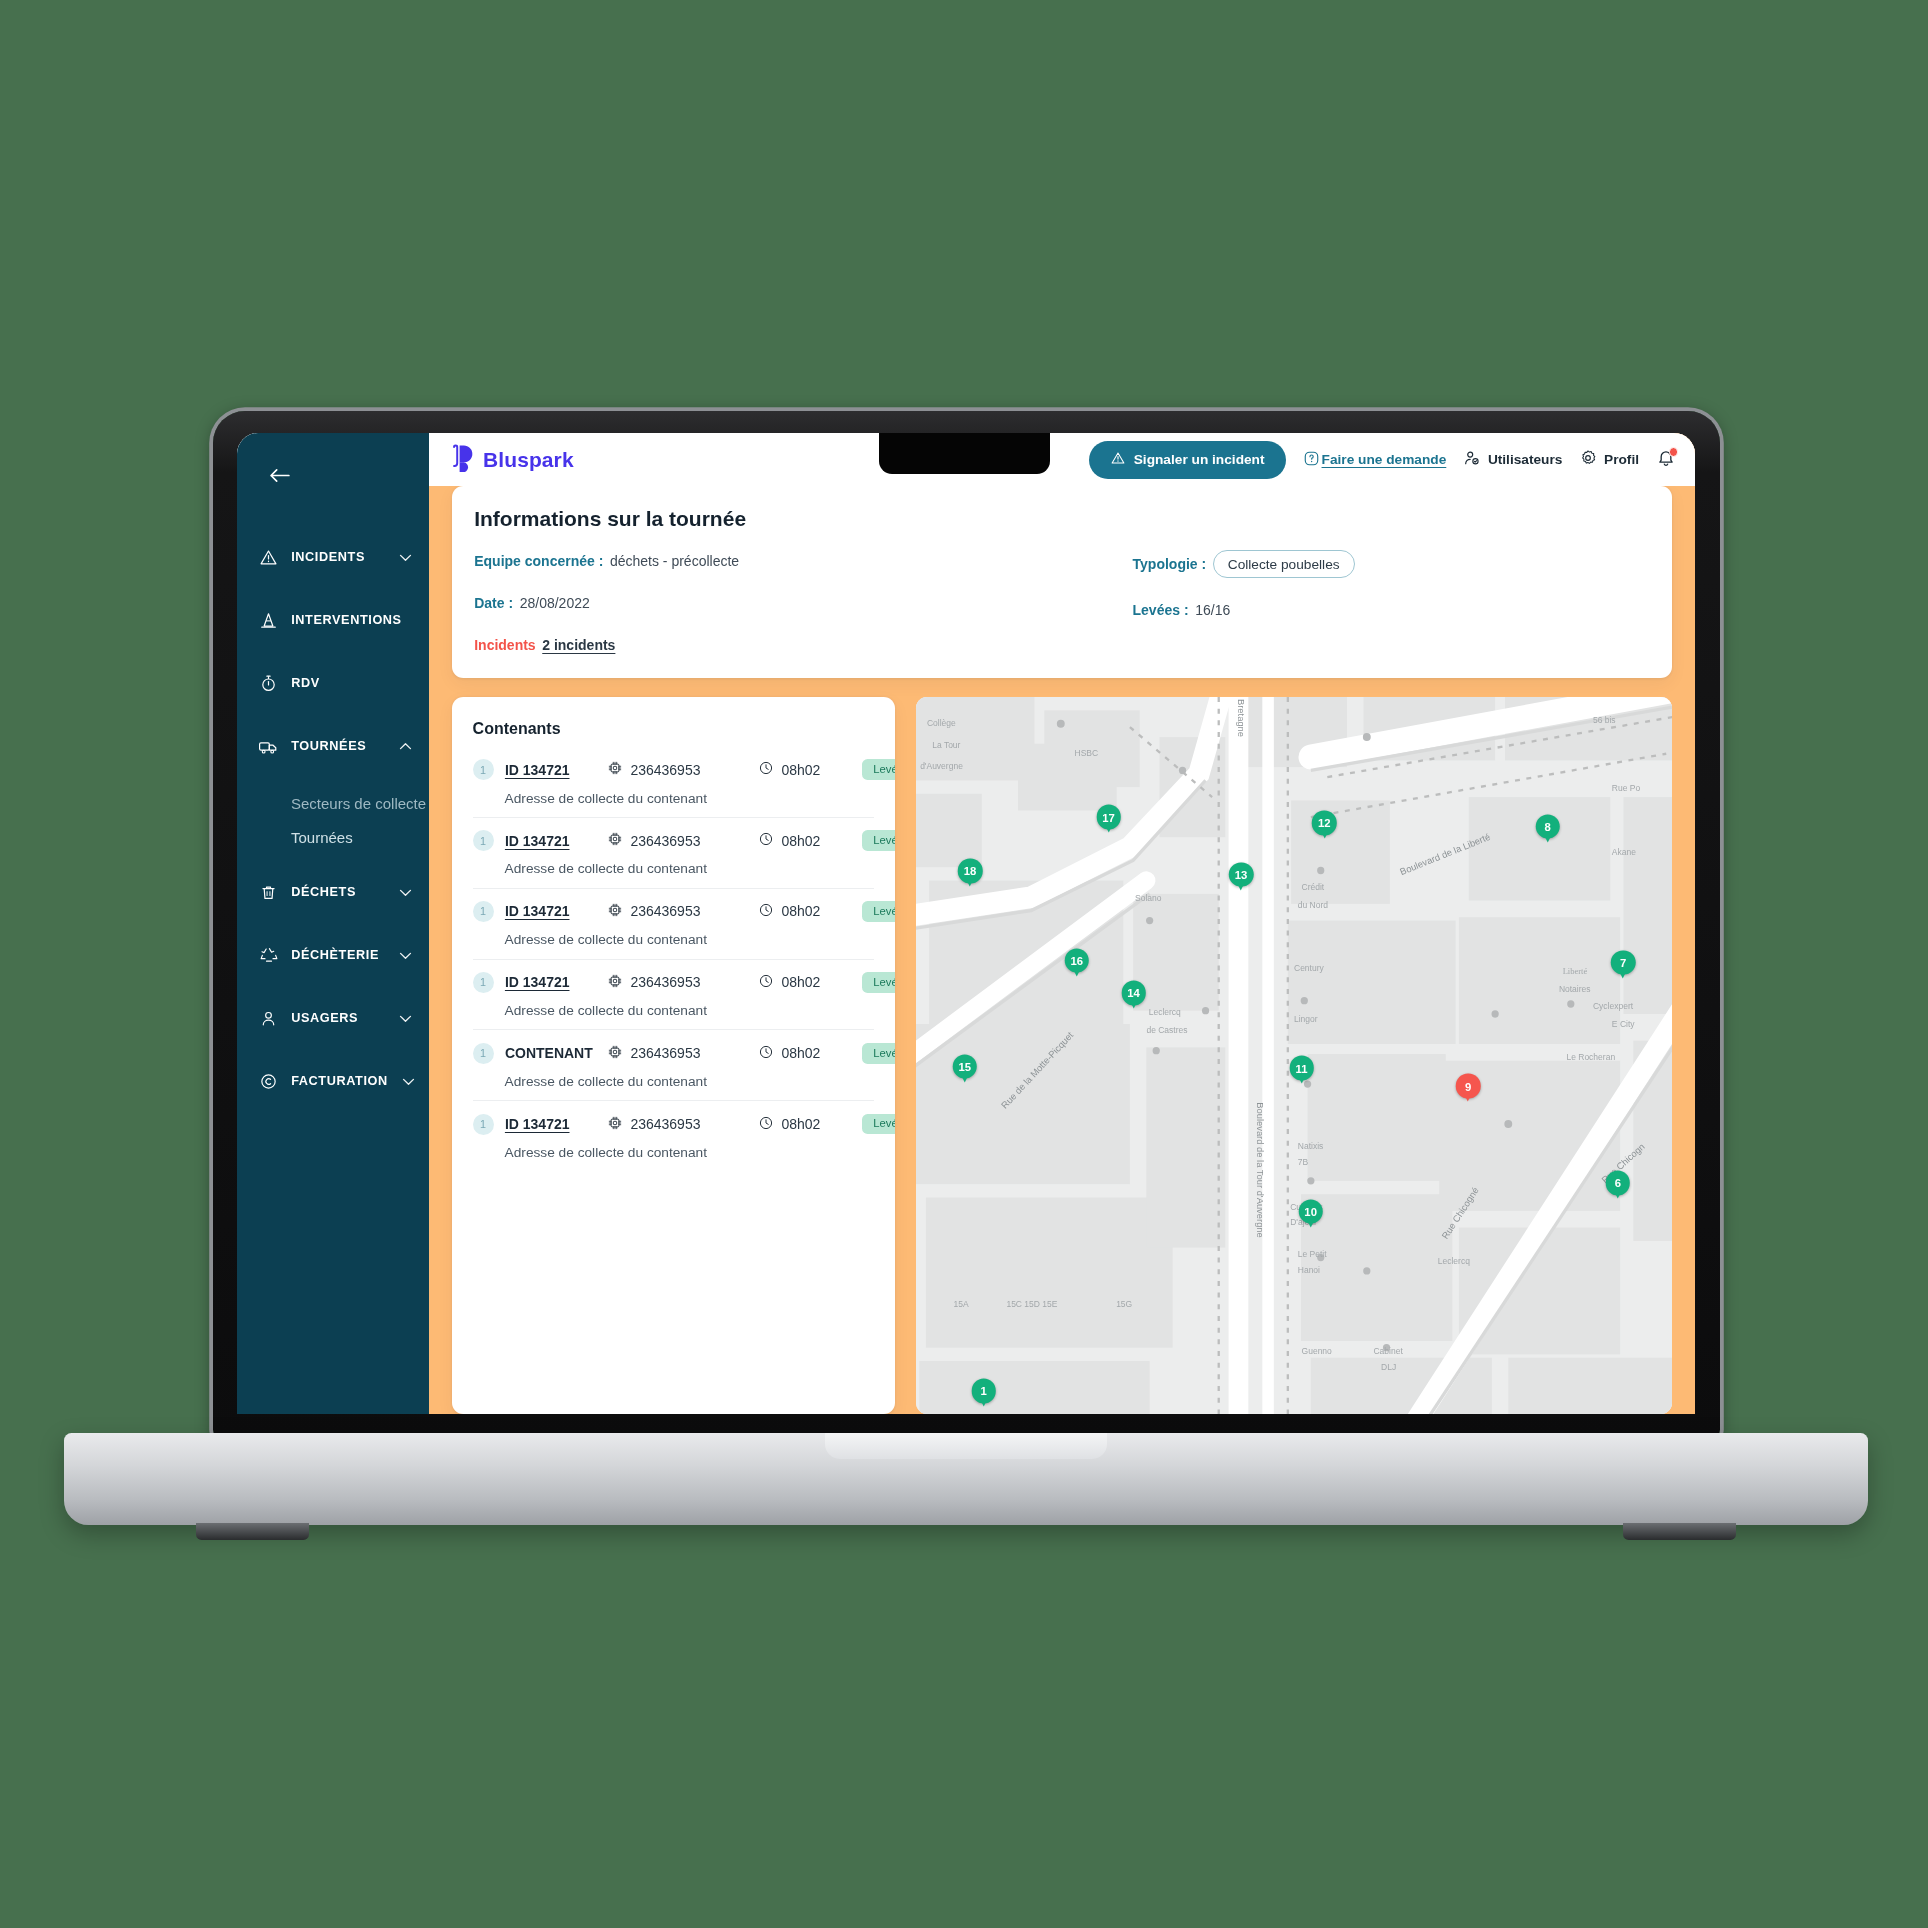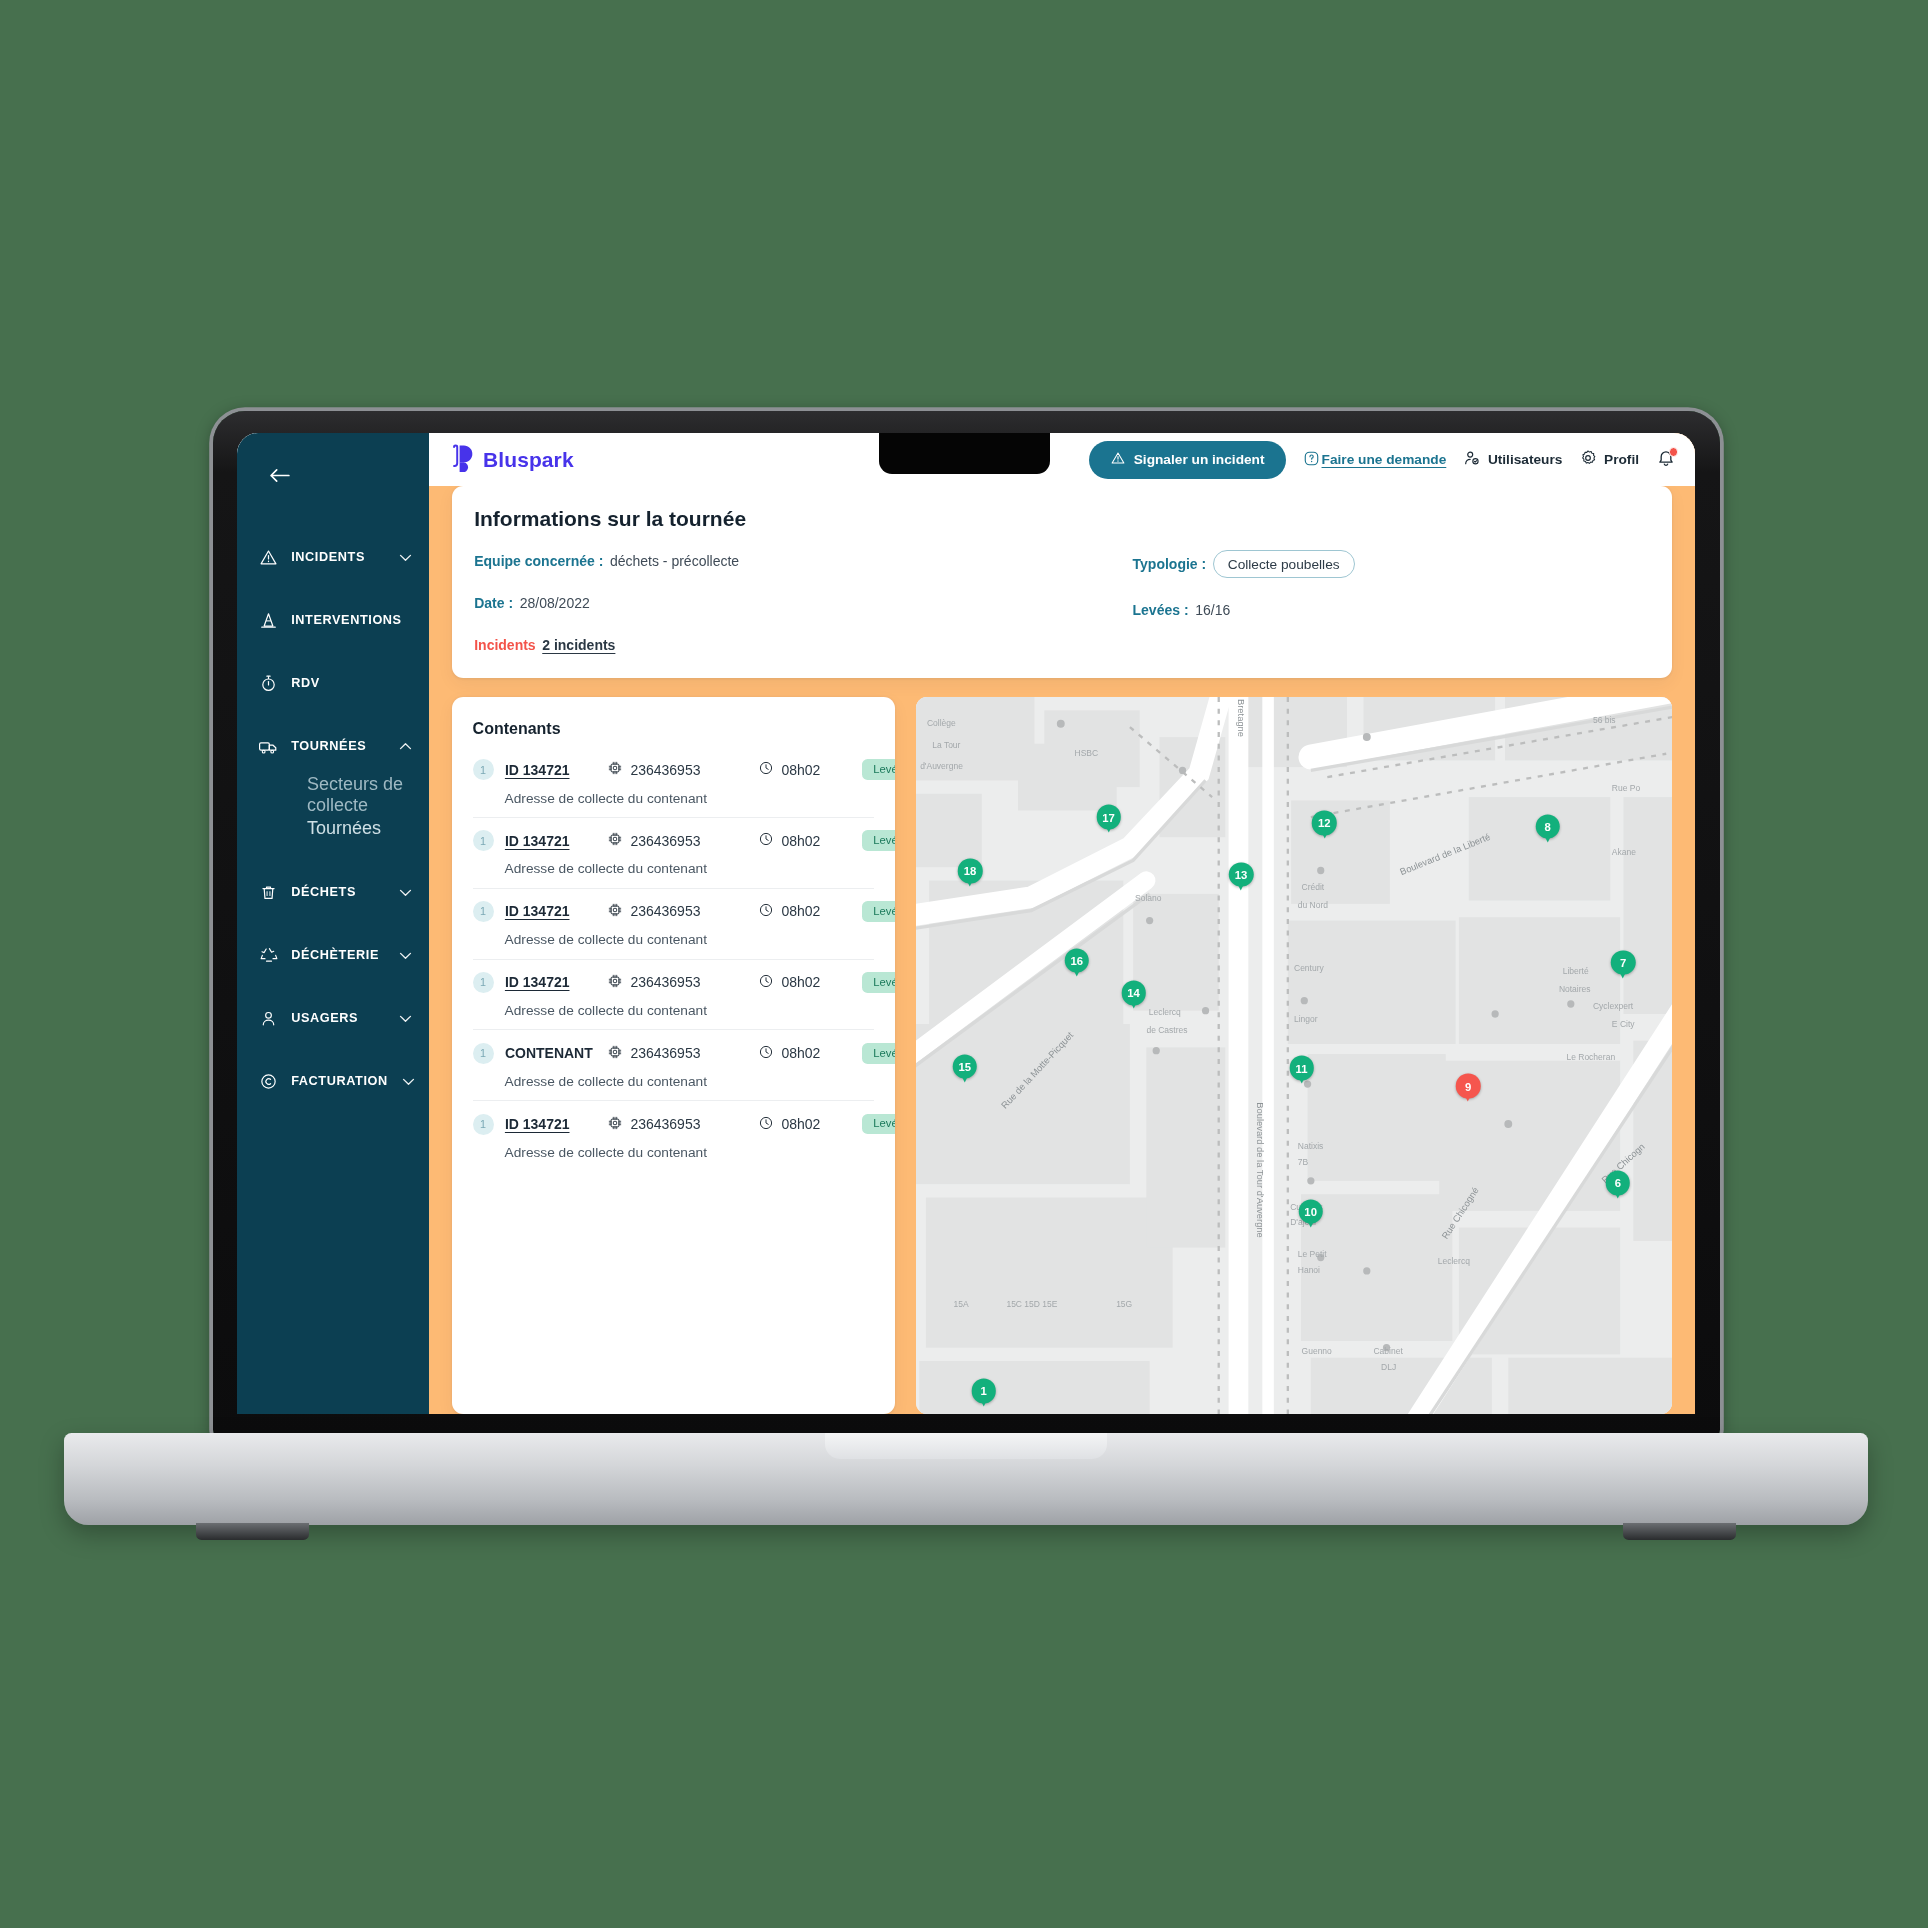--- a/index.html
+++ b/index.html
@@ -84,22 +84,22 @@
     cursor: pointer;
   }
   .nav-item .ico { width: 21px; height: 21px; flex: 0 0 21px; display:flex; align-items:center; justify-content:center; }
   .nav-item .lbl {
     flex: 1 1 auto;
     font-size: 12.7px; font-weight: 700; letter-spacing: 0.6px;
     white-space: nowrap;
   }
   .nav-item .chev { width: 17px; height: 17px; opacity: .92; }
   .sub-item {
-    padding-left: 70px; height: 34px; display:flex; align-items:center;
-    font-size: 18px; color: #cfe0e6; cursor: pointer;
+    padding-left: 54px; height: 34px; display:flex; align-items:flex-end;
+    font-size: 15px; color: #cfe0e6; cursor: pointer;
   }
   .sub-item.muted { color: #9fb9c3; }
 
   
   .main { flex: 1 1 auto; display:flex; flex-direction:column; min-width:0; background:#fdba74; }
 
   
   .topbar {
     height: 53px; flex: 0 0 53px;
     background:#fff; display:flex; align-items:center;
@@ -717,21 +717,21 @@
                 <div class="maplabel poi" style="left: 2.2%; top: 6%;">La Tour</div>
                 <div class="maplabel poi" style="left: 0.6%; top: 9%;">d'Auvergne</div>
                 <div class="maplabel poi" style="left: 21%; top: 7.2%;">HSBC</div>
                 <div class="maplabel poi" style="left: 51%; top: 25.8%;">Crédit</div>
                 <div class="maplabel poi" style="left: 50.5%; top: 28.4%;">du Nord</div>
                 <div class="maplabel poi" style="left: 50%; top: 37.2%;">Century</div>
                 <div class="maplabel poi" style="left: 50%; top: 44.2%;">Lingor</div>
                 <div class="maplabel poi" style="left: 29%; top: 27.4%;">Solano</div>
                 <div class="maplabel poi" style="left: 30.8%; top: 43.3%;">Leclercq</div>
                 <div class="maplabel poi" style="left: 30.5%; top: 45.8%;">de Castres</div>
-                <div class="maplabel poi" style="left: 85.5%; top: 37.5%;">Liberté</div>
+                <div class="maplabel poi" style="left: 85.5%; top: 37.5%; font-family: Liberation Serif, serif;">Liberté</div>
                 <div class="maplabel poi" style="left: 85%; top: 40%;">Notaires</div>
                 <div class="maplabel poi" style="left: 89.5%; top: 42.5%;">Cyclexpert</div>
                 <div class="maplabel poi" style="left: 92%; top: 45%;">E City</div>
                 <div class="maplabel poi" style="left: 86%; top: 49.5%;">Le Rocheran</div>
                 <div class="maplabel poi" style="left: 50.5%; top: 62%;">Natixis</div>
                 <div class="maplabel poi" style="left: 50.5%; top: 64.2%;">7B</div>
                 <div class="maplabel poi" style="left: 49.5%; top: 70.5%;">Cuisines</div>
                 <div class="maplabel poi" style="left: 49.5%; top: 72.6%;">D'ajour</div>
                 <div class="maplabel poi" style="left: 50.5%; top: 77%;">Le Petit</div>
                 <div class="maplabel poi" style="left: 50.5%; top: 79.2%;">Hanoi</div>

